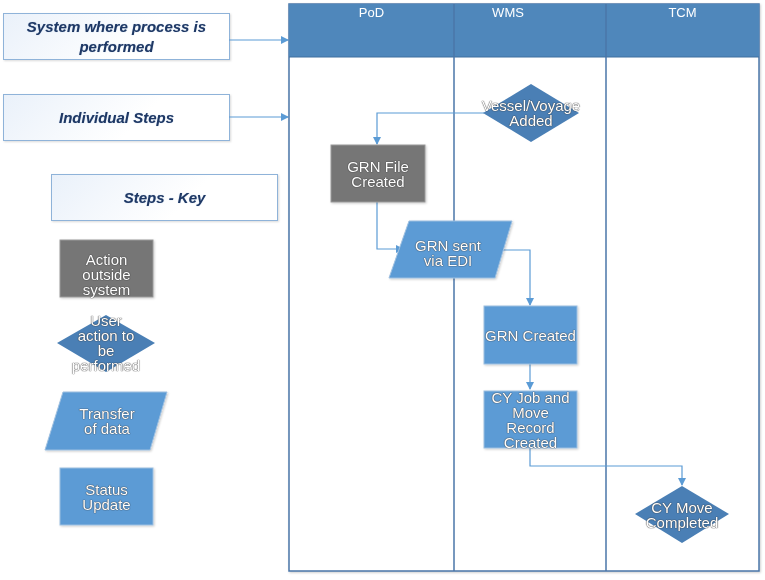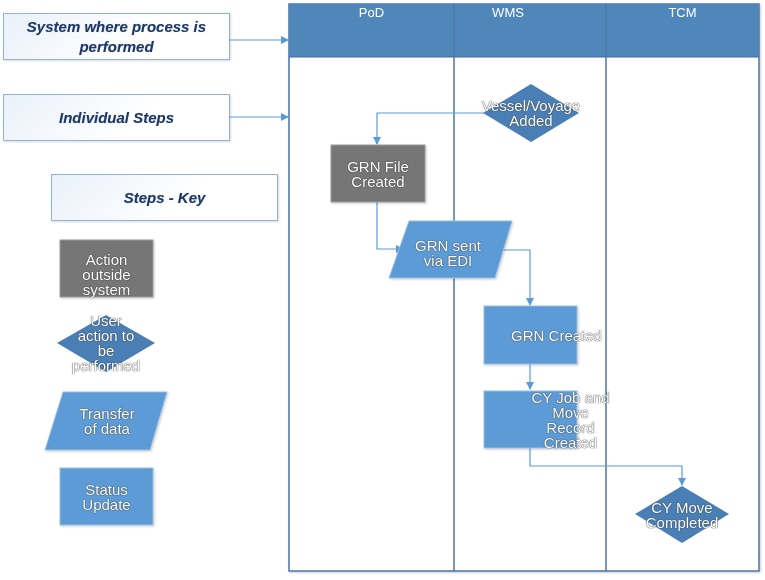--- a/index.html
+++ b/index.html
@@ -86,15 +86,15 @@
 </div>
 
 <div class="shape-label" style="left:64px; top:246px; width:85px; height:57px;">Action outside system</div>
 <div class="shape-label" style="left:70px; top:318px; width:72px; height:50px;">User action to be performed</div>
 <div class="shape-label" style="left:72px; top:392px; width:70px; height:58px;">Transfer of data</div>
 <div class="shape-label" style="left:60px; top:468px; width:93px; height:57px;">Status Update</div>
 
 <div class="shape-label" style="left:500px; top:94px; width:62px; height:38px;">Vessel/Voyage Added</div>
 <div class="shape-label" style="left:331px; top:145px; width:94px; height:57px;">GRN File Created</div>
 <div class="shape-label" style="left:415px; top:221px; width:66px; height:64px;">GRN sent via EDI</div>
-<div class="shape-label" style="left:484px; top:306px; width:93px; height:58px;padding-left:26px;">GRN Created</div>
-<div class="shape-label" style="left:488px; top:391px; width:85px; height:57px;margin-left:40px;">CY Job and Move Record Created</div>
+<div class="shape-label" style="left:484px; top:306px; width:93px; height:58px;">GRN Created</div>
+<div class="shape-label" style="left:488px; top:391px; width:85px; height:57px;">CY Job and Move Record Created</div>
 <div class="shape-label" style="left:652px; top:496px; width:60px; height:38px;">CY Move Completed</div>
 
 </body></html>

